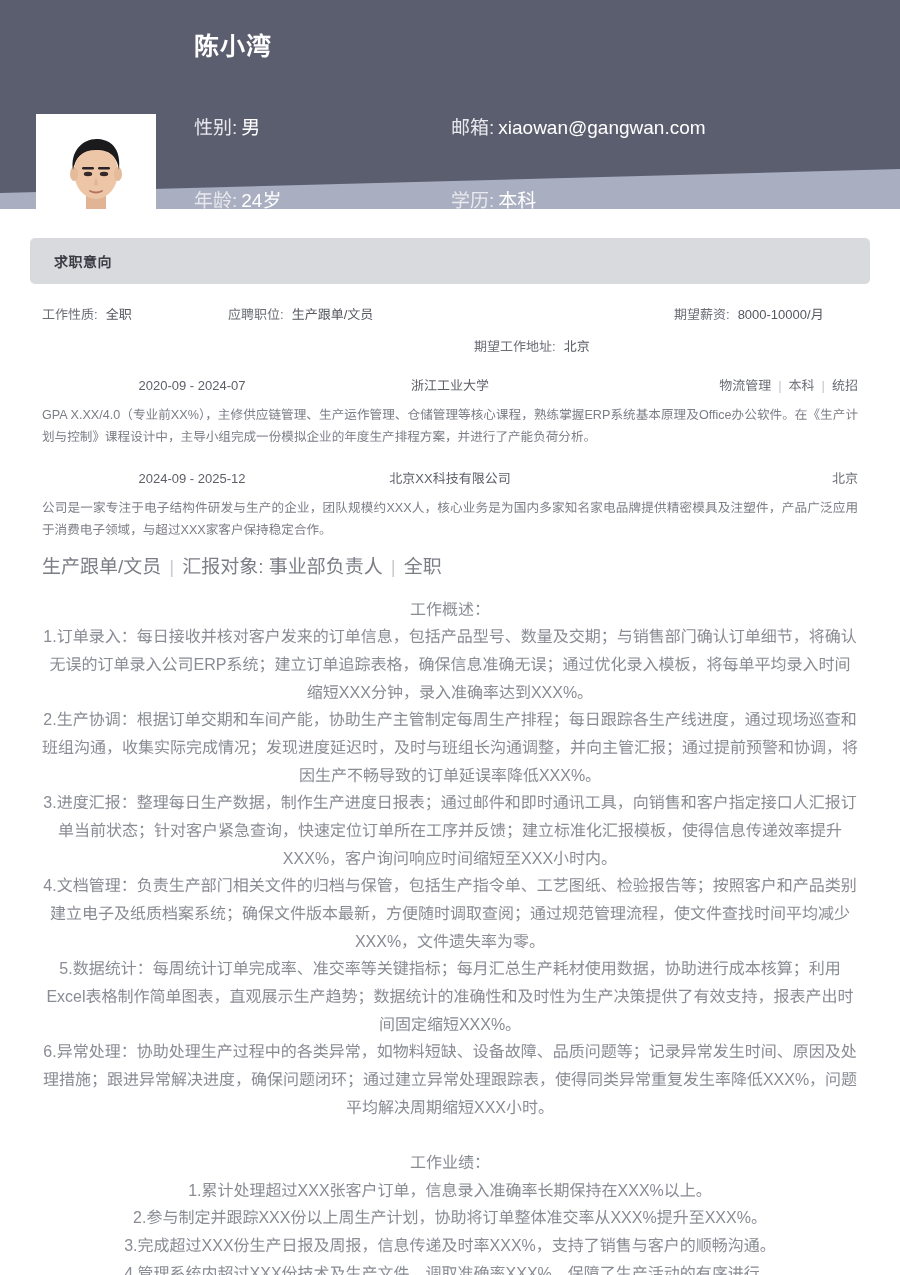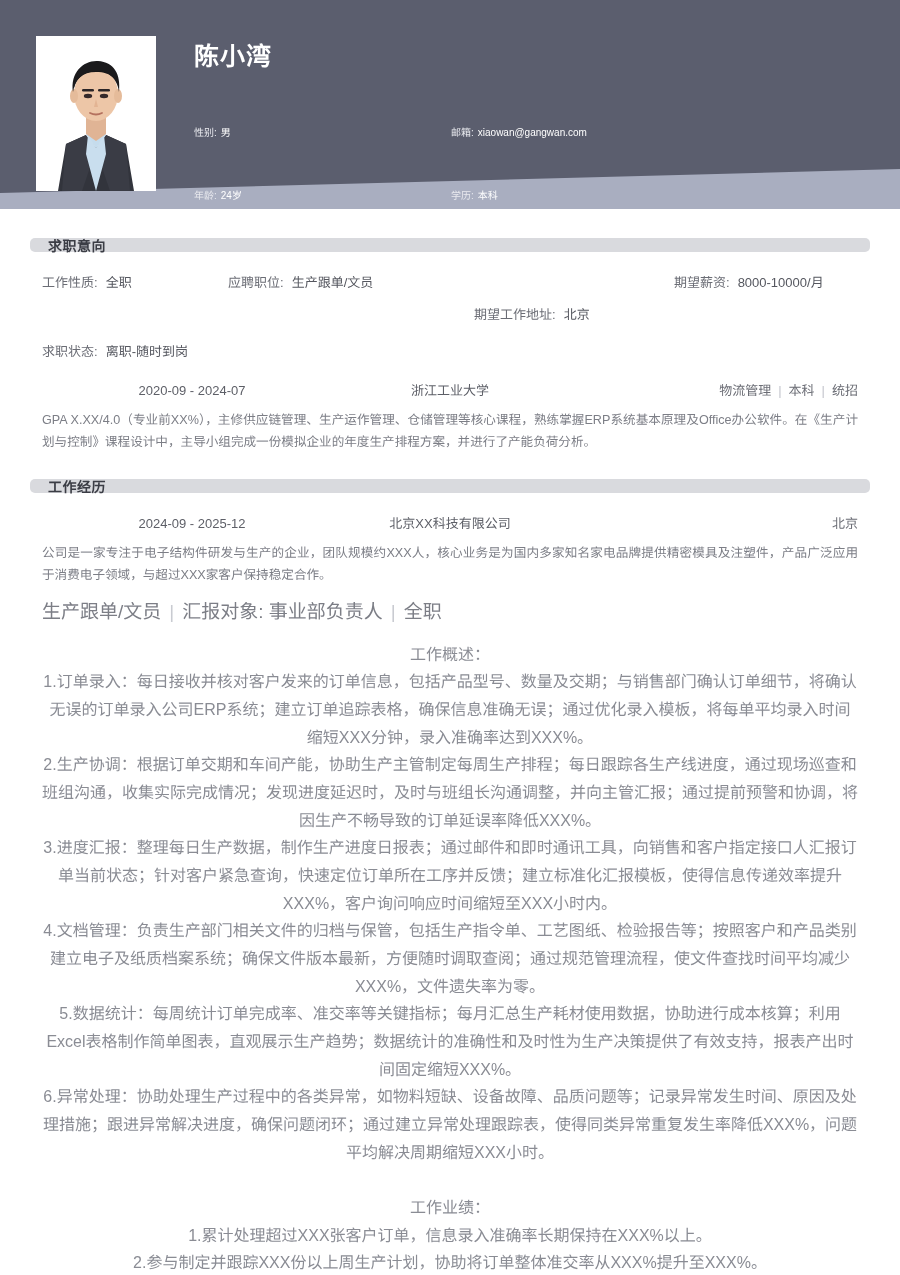--- a/index.html
+++ b/index.html
@@ -28,22 +28,22 @@
   .header-diag {
     position: absolute;
     left: 0; right: 0; bottom: 0;
     height: 40px;
     width: 900px;
     pointer-events: none;
   }
   .header-inner {
     position: relative;
     display: flex;
-    align-items: flex-start;
-    padding: 36px 0 0 36px;
+    align-items: center;
+    padding: 26px 0 0 36px;
     z-index: 2;
   }
   .photo {
     width: 120px;
     height: 155px;
     background: #ffffff;
     flex: 0 0 auto;
     overflow: hidden;
     position: relative;
   }
@@ -62,39 +62,39 @@
     line-height: 1;
     margin-bottom: 19px;
   }
   .info-grid {
     display: grid;
     grid-template-columns: 257px auto;
     row-gap: 12px;
     column-gap: 0;
   }
   .info-item {
-    font-size: 10px;
+    font-size: 19px;
     color: #e8e9ee;
     line-height: 1.15;
     white-space: nowrap;
     margin-top: 39px;
   }
   .info-item .lbl { color: #e8e9ee; }
   .info-item .val { color: #ffffff; margin-left: 4px; }
 
   
   .body-wrap { padding: 0 30px; }
 
   .section-title {
     background: #d9dade;
     border-radius: 5px;
-    height: 14px;
+    height: 46px;
     display: flex;
     align-items: center;
-    padding-left: 18px;
+    padding-left: 24px;
     font-size: 14px;
     font-weight: bold;
     color: #3b3d45;
     letter-spacing: 0.5px;
   }
   .sec-gap-top-1 { margin-top: 29px; }
   .sec-gap-top { margin-top: 26px; }
 
   .sec-body { padding: 0 12px; }
 
@@ -238,39 +238,33 @@
         <div class="intent-cell w2">
           <span class="lbl">应聘职位:</span><span class="val">生产跟单/文员</span>
         </div>
         <div class="intent-cell w3">
           <span class="lbl">期望工作地址:</span><span class="val">北京</span>
         </div>
         <div class="intent-cell">
           <span class="lbl">期望薪资:</span><span class="val">8000-10000/月</span>
         </div>
       </div>
-      <div class="intent-row second">
-        <div class="intent-cell w1">
-          <span class="lbl">求职状态:</span><span class="val">离职-随时到岗</span>
-        </div>
-      </div>
     </div>
 
     <div class="sec-body">
       <div class="entry-head">
         <div class="entry-date">2020-09 - 2024-07</div>
         <div class="entry-org">浙江工业大学</div>
         <div class="entry-tags">
           <span>物流管理</span><span class="sep">|</span><span>本科</span><span class="sep">|</span><span>统招</span>
         </div>
       </div>
       <div class="entry-desc">GPA X.XX/4.0（专业前XX%），主修供应链管理、生产运作管理、仓储管理等核心课程，熟练掌握ERP系统基本原理及Office办公软件。在《生产计划与控制》课程设计中，主导小组完成一份模拟企业的年度生产排程方案，并进行了产能负荷分析。</div>
     </div>
 
-    <div class="section-title sec-gap-top">工作经历</div>
     <div class="sec-body">
       <div class="entry-head">
         <div class="entry-date">2024-09 - 2025-12</div>
         <div class="entry-org">北京XX科技有限公司</div>
         <div class="entry-tags">北京</div>
       </div>
       <div class="entry-desc">公司是一家专注于电子结构件研发与生产的企业，团队规模约XXX人，核心业务是为国内多家知名家电品牌提供精密模具及注塑件，产品广泛应用于消费电子领域，与超过XXX家客户保持稳定合作。</div>
       <div class="entry-role">
         <span>生产跟单/文员</span><span class="sep">|</span><span>汇报对象: 事业部负责人</span><span class="sep">|</span><span>全职</span>
       </div>

